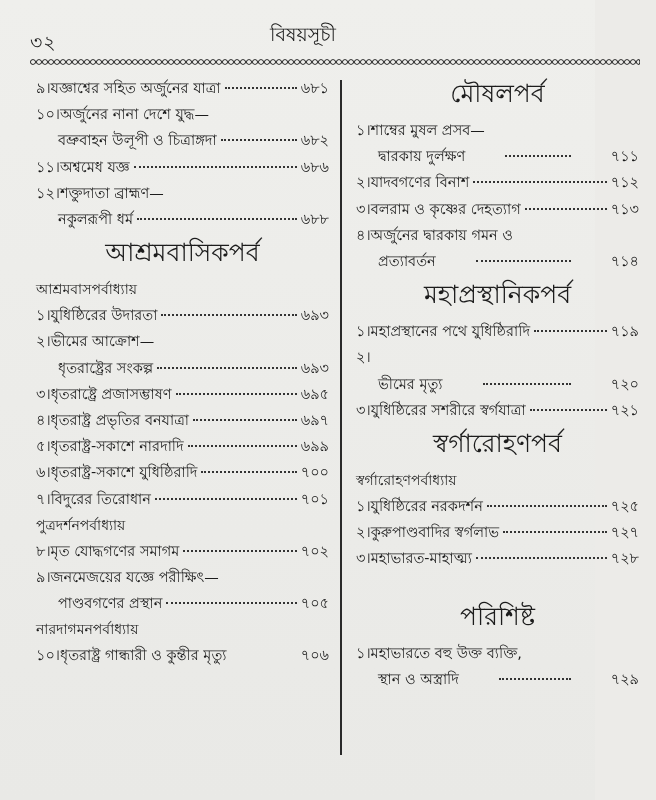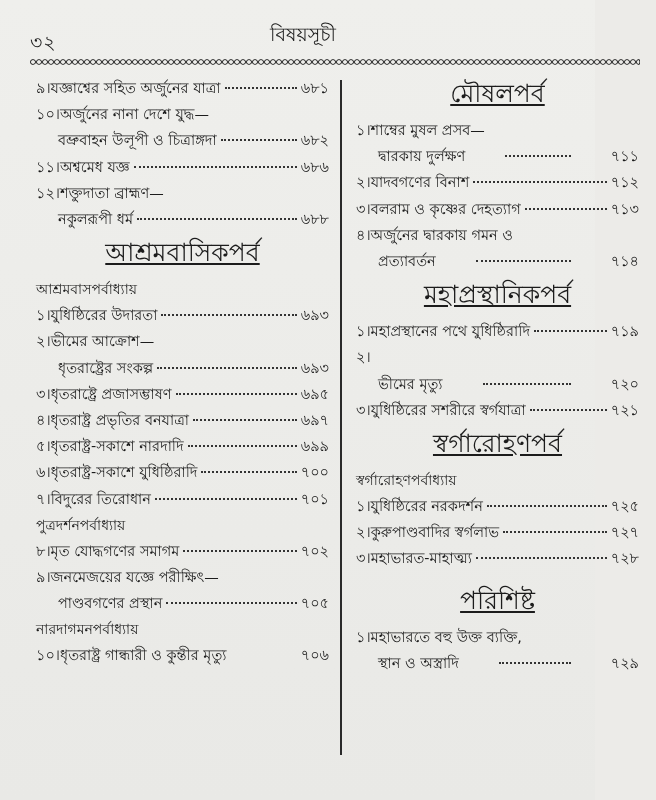--- a/index.html
+++ b/index.html
@@ -33,21 +33,21 @@
     background: #2a2a2a;
   }
   .col {
     position: absolute; top: 75px;
     font-size: 14.5px; line-height: 26.2px;
   }
   .col-left { left: 36px; width: 293px; }
   .col-right { left: 356px; width: 283px; }
   .section-title {
     text-align: center; font-size: 25px; line-height: 30px;
-    margin: 6px 0 8px 0; font-family: "DejaVu Serif", serif; text-decoration: underline;
+    margin: 6px 0 8px 0; font-family: "DejaVu Serif", serif;
   }
   .sub-title { font-size: 14px; line-height: 26px; }
   .row { display: flex; align-items: baseline; white-space: nowrap; }
   .row .num { flex: 0 0 auto; }
   .row .text { flex: 0 0 auto; }
   .row .dots {
     flex: 1 1 auto; overflow: hidden; margin: 0 4px;
     border-bottom: 2px dotted #333; height: 0; position: relative; top: -4px;
     min-width: 8px;
   }
@@ -261,21 +261,21 @@
       <span class="dots"></span>
       <span class="page">৭২৭</span>
     </div>
     <div class="row">
       <span class="num">৩।</span>
       <span class="text">মহাভারত-মাহাত্ম্য</span>
       <span class="dots"></span>
       <span class="page">৭২৮</span>
     </div>
 
-    <div class="section-title" style="margin-top:14px">পরিশিষ্ট</div>
+    <div class="section-title" style="margin-top:30px">পরিশিষ্ট</div>
 
     <div class="row">
       <span class="num">১।</span>
       <span class="text">মহাভারতে বহু উক্ত ব্যক্তি,</span>
     </div>
     <div class="row indent-r">
       <span class="text">স্থান ও অস্ত্রাদি</span>
       <span class="dots"></span>
       <span class="page">৭২৯</span>
     </div>

